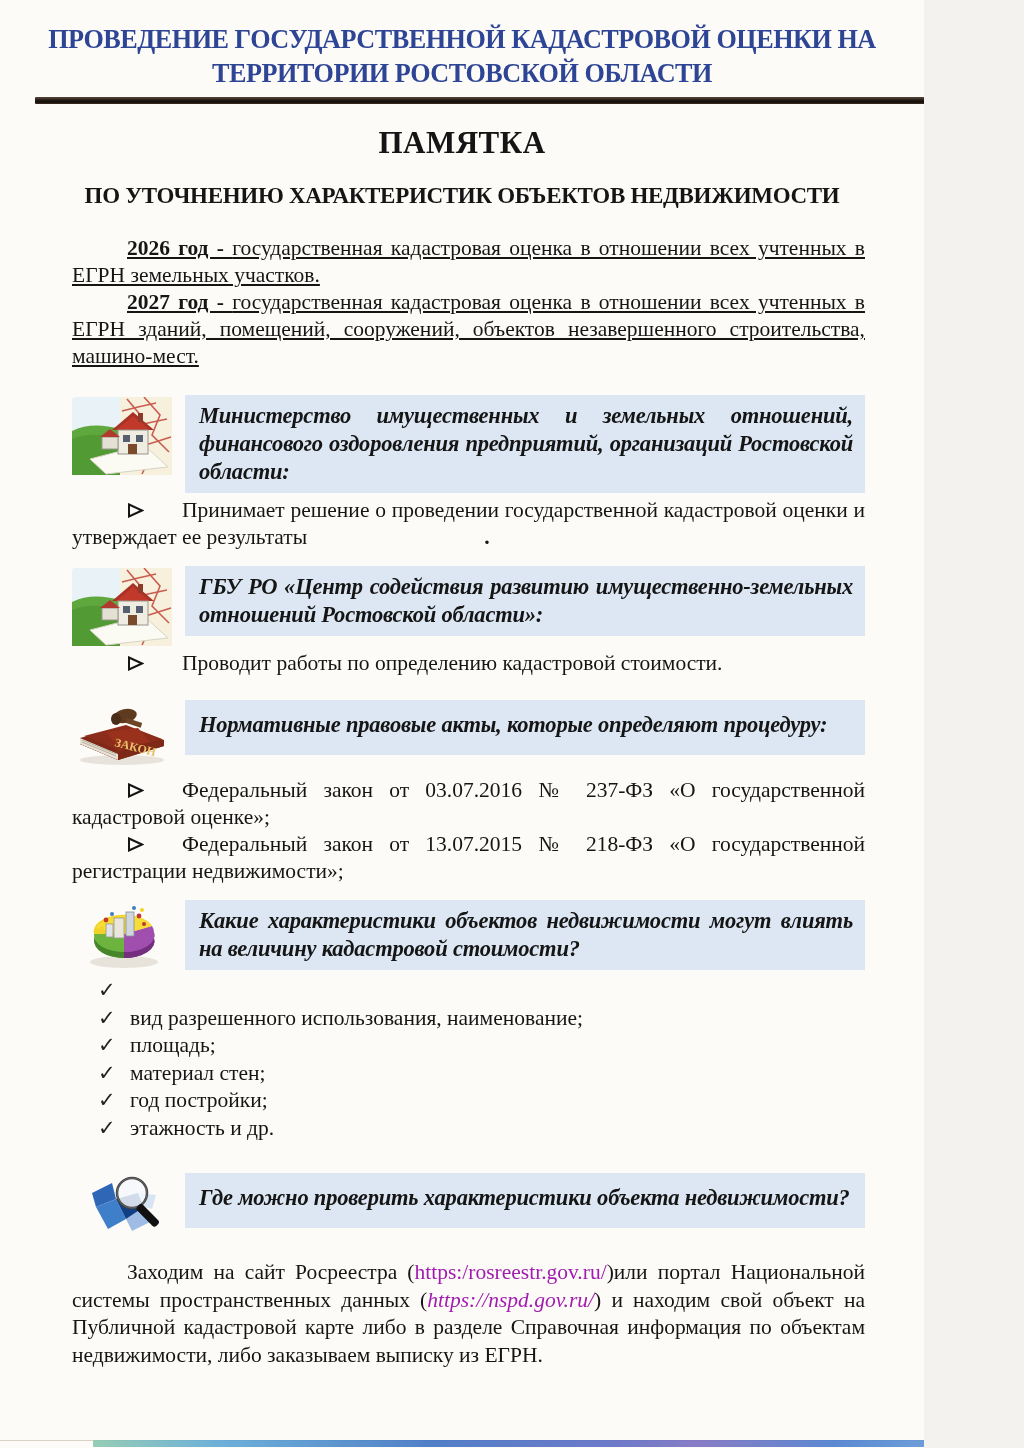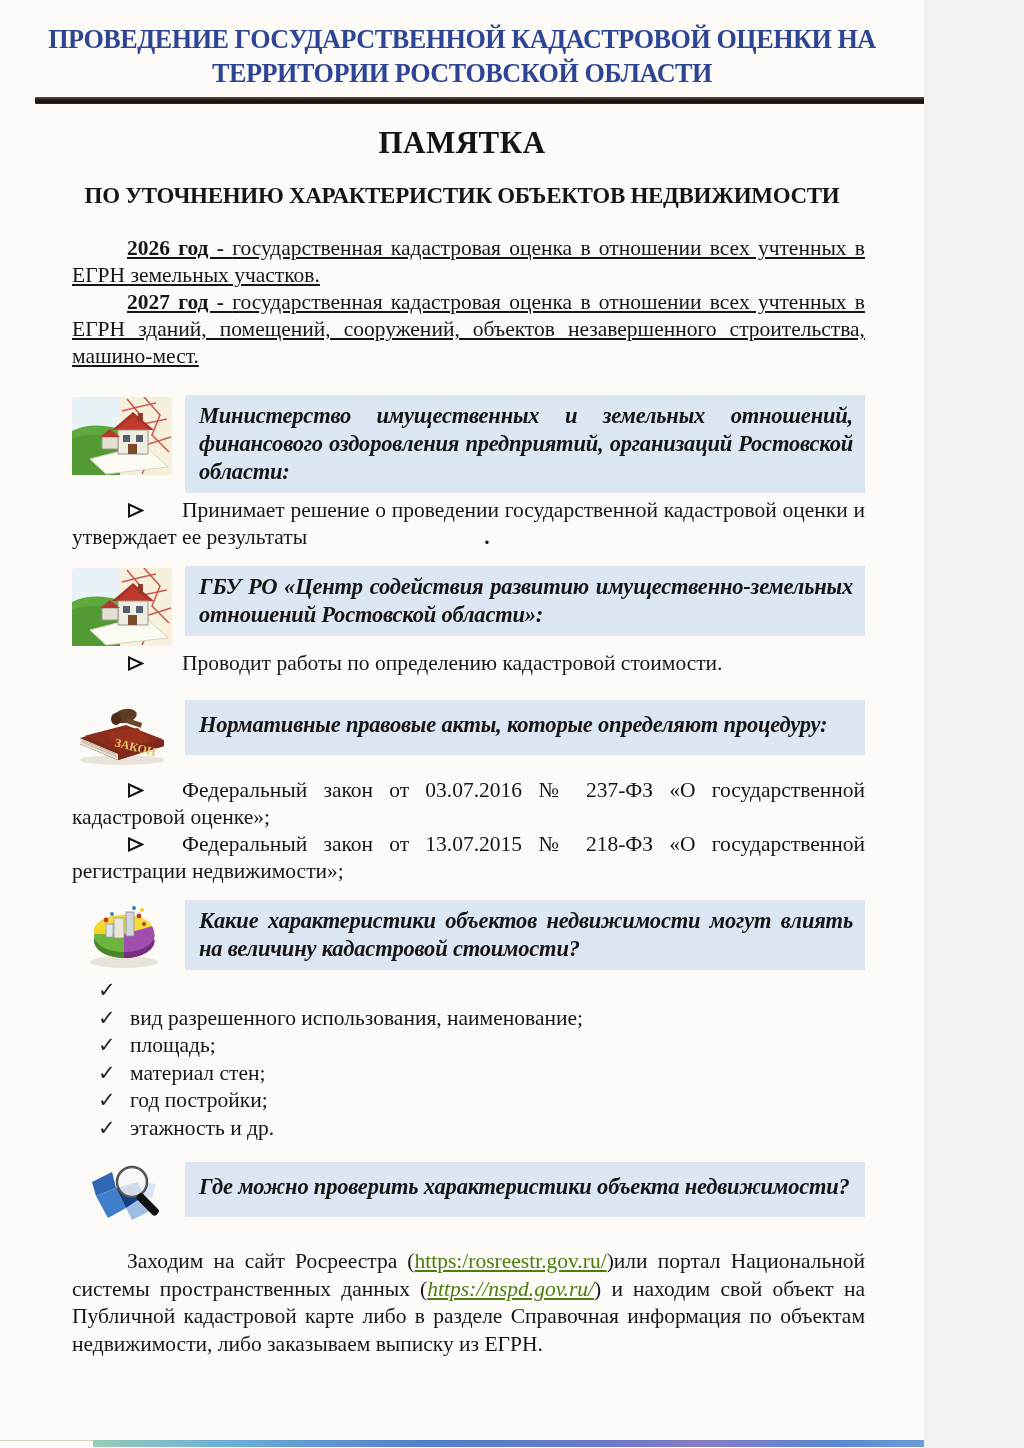--- a/index.html
+++ b/index.html
@@ -114,21 +114,21 @@
     flex:0 0 18px;
   }
   
   .footer-para{
     margin-top:20px;
     font-size:21.5px;
     line-height:27.5px;
     text-align:justify;
     text-indent:55px;
   }
-  .url{ text-decoration:underline; color:#4d7c0f; }
+  .url{ color:#a21caf; }
   .url.it{ font-style:italic; }
   
   .scan-line{
     position:absolute;
     left:0; bottom:7px;
     width:1024px; height:1px;
     background:#d8d2c2;
   }
   .bottom-bar{
     position:absolute;
@@ -304,21 +304,21 @@
       <div class="check-item">
           <span class="check-mark">✓</span>
           <span>год постройки;</span>
         </div>
       <div class="check-item">
           <span class="check-mark">✓</span>
           <span>этажность и др.</span>
         </div>
     </div>
 
-    <div class="section-row" style="margin-top:20px">
+    <div class="section-row" style="margin-top:31px">
       <div class="icon-cell" style="padding-left:14px">
         <svg width="88" height="64" viewBox="0 0 88 64">
           <polygon points="6,18 26,8 30,24 10,32" fill="#2f66b5"></polygon>
           <polygon points="10,32 30,24 40,44 22,54" fill="#3f7ec9"></polygon>
           <polygon points="40,44 58,32 66,46 46,56" fill="#9fbde4"></polygon>
           <polygon points="30,24 52,18 58,32 40,44" fill="#123e86"></polygon>
           <polygon points="52,18 70,20 66,34 58,32" fill="#d7e4f4"></polygon>
           <circle cx="46" cy="18" r="15" fill="#f4f7fb" fill-opacity="0.85" stroke="#444" stroke-width="2.5"></circle>
           <circle cx="46" cy="18" r="15" fill="none" stroke="#888" stroke-width="1" opacity="0.5"></circle>
           <rect x="55" y="28" width="27" height="8" rx="3" transform="rotate(45 55 28)" fill="#111"></rect>

